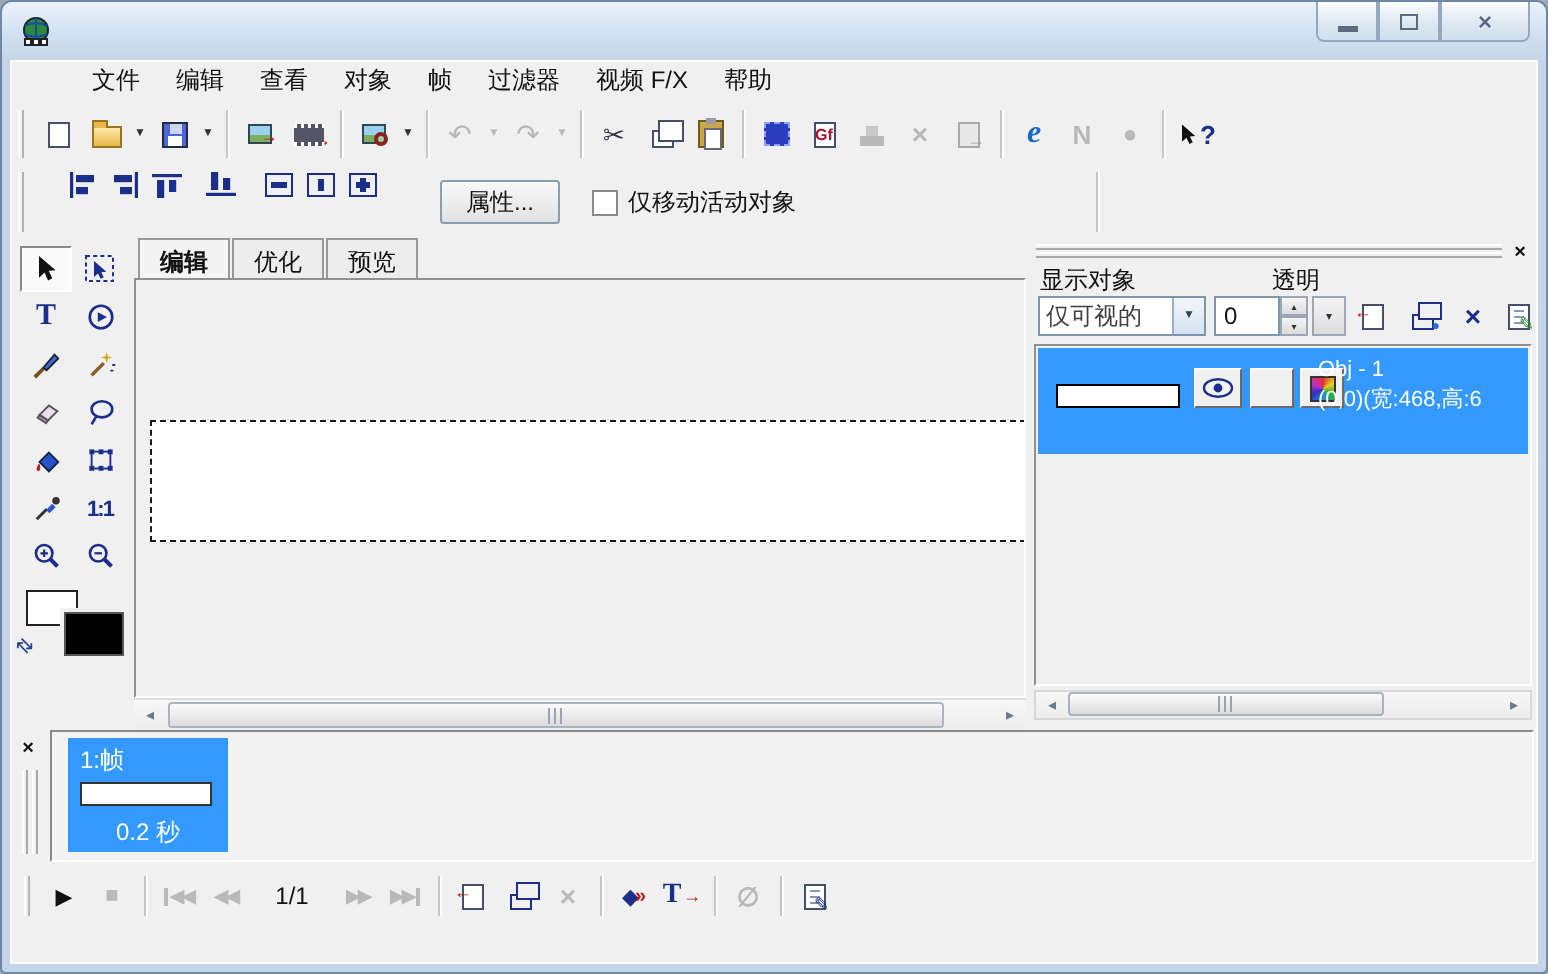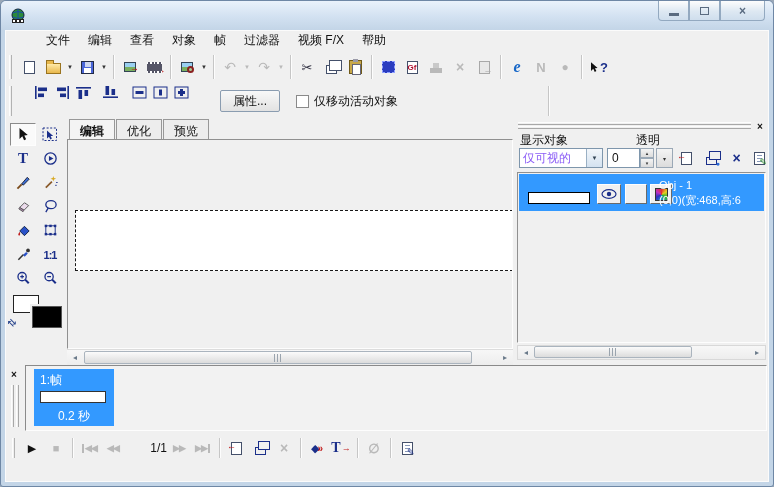--- a/index.html
+++ b/index.html
@@ -93,51 +93,51 @@
   .sb-thumb{position:absolute;top:1px;height:13px;background:linear-gradient(#fbfbfb,#dcdcdc);border:1px solid #aab4be;border-radius:2px;display:flex;align-items:center;justify-content:center;}
   .thumbgrip{width:8px;height:8px;background:repeating-linear-gradient(90deg,#9aa4ae 0 1px,transparent 1px 3px);}
   
   .objpanel{position:absolute;left:510px;right:0;top:0;height:100%;}
   .hridge{height:3px;border-top:1px solid #fdfdfd;border-bottom:1px solid #a8a8a8;margin:1px 0;}
   .griprow{position:absolute;left:3px;right:18px;top:2px;}
   .panel-close{position:absolute;top:1px;width:12px;height:12px;font-size:10px;font-weight:bold;color:#111;display:flex;align-items:center;justify-content:center;}
   .objpanel .panel-close{right:3px;}
   .plabel{position:absolute;top:13px;font-size:12px;color:#111;}
   .combo{position:absolute;left:4px;top:29px;width:84px;height:20px;background:#fff;border:1px solid #7e96ac;display:flex;align-items:center;}
-  .combo-text{flex:1;font-size:12px;color:#8b5cf6;padding-left:3px;white-space:nowrap;overflow:hidden;}
+  .combo-text{flex:1;font-size:12px;color:#404040;padding-left:3px;white-space:nowrap;overflow:hidden;}
   .combo-btn{width:16px;height:100%;background:linear-gradient(#f2f6fa,#d4e2f0);border-left:1px solid #9ab0c4;display:flex;align-items:center;justify-content:center;font-size:6px;color:#345;}
   .spinner{position:absolute;left:92px;top:29px;width:66px;height:20px;display:flex;}
   .spin-field{width:33px;height:100%;background:#fff;border:1px solid #7e96ac;font-size:12px;color:#111;padding:2px 0 0 4px;}
   .spin-col{width:14px;display:flex;flex-direction:column;}
   .spin-b{flex:1;background:linear-gradient(#f4f4f4,#dcdcdc);border:1px solid #9aa8b6;font-size:5px;color:#333;display:flex;align-items:center;justify-content:center;}
   .slider-btn{width:17px;height:100%;background:linear-gradient(#f4f4f4,#dcdcdc);border:1px solid #9aa8b6;margin-left:2px;display:flex;align-items:center;justify-content:center;font-size:6px;color:#333;}
   .pbtn{position:absolute;top:29px;width:23px;height:20px;display:flex;align-items:center;justify-content:center;}
   .objlist{position:absolute;left:2px;right:3px;top:53px;height:171px;border:1px solid #909090;border-right-color:#fdfdfd;border-bottom-color:#fdfdfd;background:#f0f0f0;overflow:hidden;}
-  .objrow{position:absolute;left:1px;right:1px;top:1px;height:37px;background:#3399ff;}
+  .objrow{position:absolute;left:1px;right:1px;top:1px;height:53px;background:#3399ff;}
   .objthumb{position:absolute;left:9px;top:18px;width:62px;height:12px;background:#fff;border:1px solid #000;}
   .rowbtn{position:absolute;top:10px;width:24px;height:20px;background:#f0f0f0;border:1px solid;border-color:#fdfdfd #6a6a6a #6a6a6a #fdfdfd;display:flex;align-items:center;justify-content:center;}
   .colorchip{width:13px;height:13px;border:1px solid #333;background:conic-gradient(#e03030,#e8d020,#30b030,#2090d0,#3030c0,#c030c0,#e03030);}
   .objtext{position:absolute;left:140px;top:4px;color:#fff;font-size:11px;line-height:15px;white-space:nowrap;}
   .objscroll{position:absolute;left:2px;right:3px;top:226px;height:15px;background:linear-gradient(#f7f7f7,#ededed);border:1px solid #d8d8d8;}
   
   .framepanel{position:absolute;left:0;right:0;top:335px;height:69px;}
   .framepanel .panel-close{left:3px;top:3px;}
   .vridge2{position:absolute;left:6px;top:20px;width:3px;height:42px;border-left:1px solid #fdfdfd;border-right:1px solid #a8a8a8;}
   .vridge2.b{left:11px;}
   .framestrip{position:absolute;left:20px;top:0;right:2px;height:66px;border:1px solid #8a8a8a;border-right-color:#fdfdfd;border-bottom-color:#fdfdfd;background:#f2f2f2;}
   .frame1{position:absolute;left:8px;top:3px;width:80px;height:57px;background:#3399ff;color:#fff;}
   .framelabel{position:absolute;left:6px;top:3px;font-size:12px;}
   .framethumb{position:absolute;left:6px;top:22px;width:66px;height:12px;background:#fff;border:1px solid #333;}
   .framedur{position:absolute;left:0;right:0;top:39px;text-align:center;font-size:12px;}
   
   .playbar{position:absolute;left:0;right:0;top:404px;height:28px;display:flex;align-items:center;padding-left:5px;}
   .pb{width:24px;height:22px;display:flex;align-items:center;justify-content:center;position:relative;flex:0 0 auto;}
   .skip{font-size:9px;letter-spacing:-1px;color:#b9b9b9;font-weight:bold;}
   .bar{display:inline-block;width:2px;height:9px;background:#b9b9b9;margin:0 1px;}
-  .counter{width:42px;text-align:right;font-size:12px;color:#111;flex:0 0 auto;}
+  .counter{width:42px;text-align:center;font-size:12px;color:#111;flex:0 0 auto;}
   
   .statusbar{position:absolute;left:0;right:0;top:432px;bottom:0;border-top:1px solid #d4d4d4;box-shadow:inset 0 1px 0 #fbfbfb;padding:4px 6px;font-size:12px;color:#111;}
 </style>
 </head>
 <body>
 
 <div id="window">
 
   <div class="titlebar">
     <svg class="appicon" viewBox="0 0 17 16">

